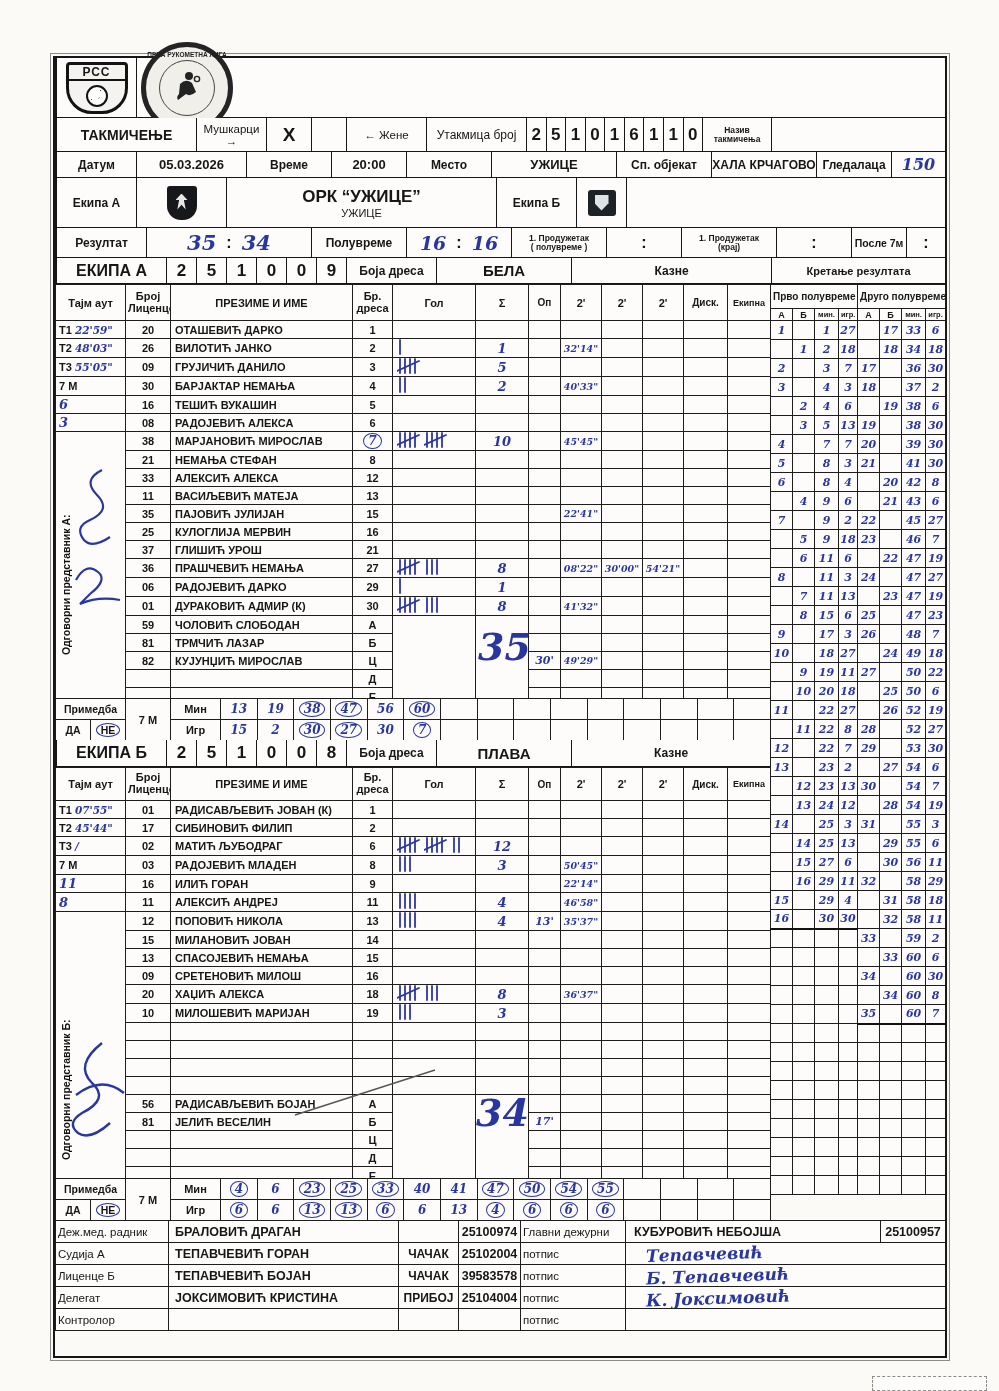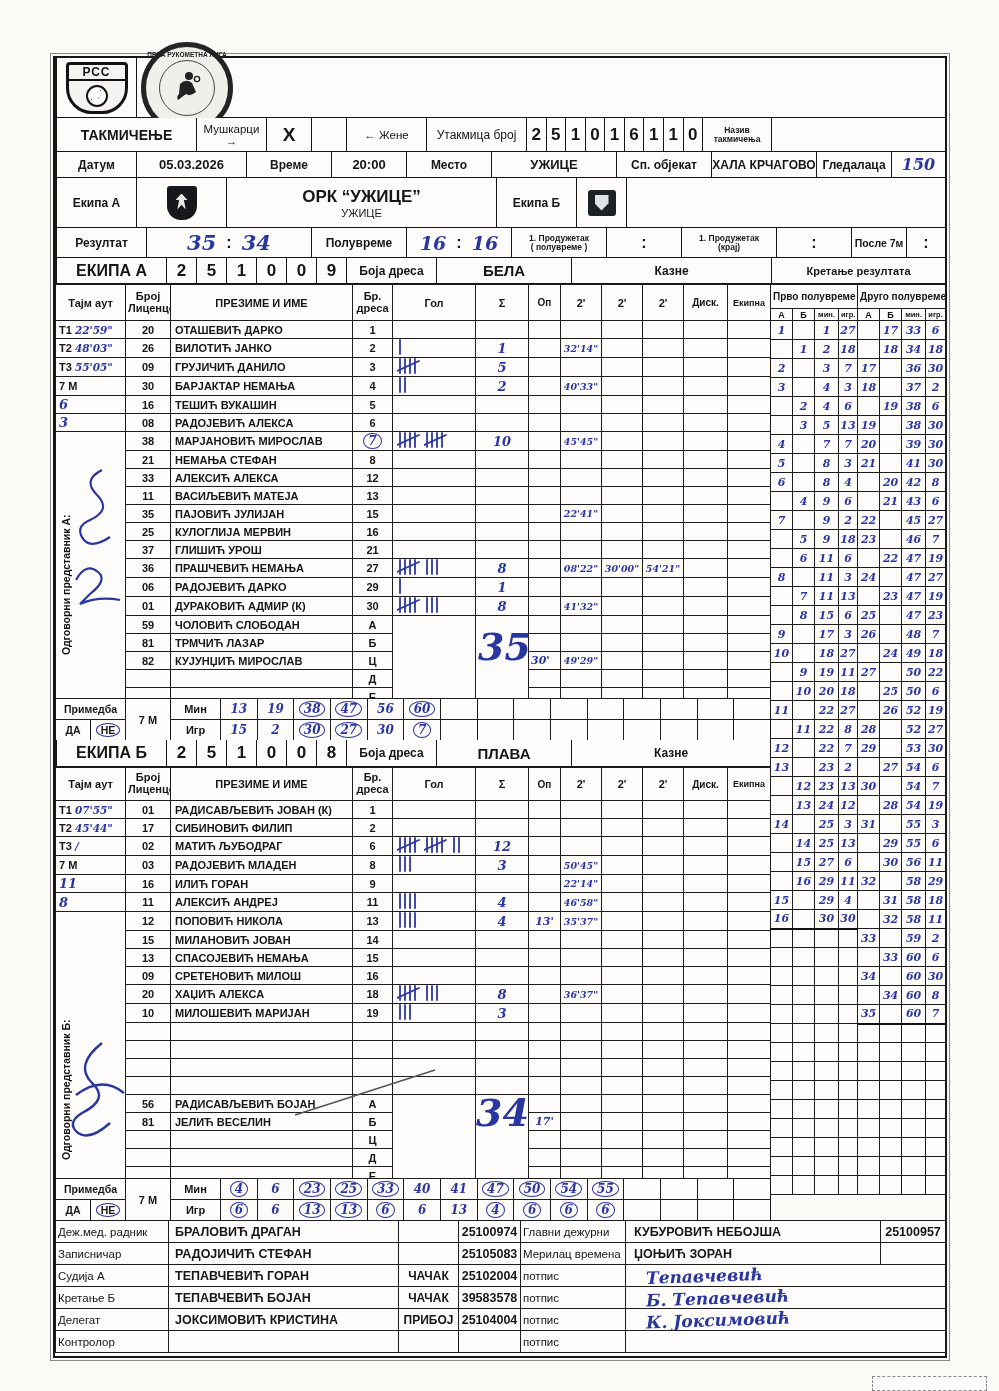--- a/index.html
+++ b/index.html
@@ -515,21 +515,21 @@
           <td class="hw" style="font-size:9.5px;text-align:center;"></td>
           <td class="hw" style="font-size:9.5px;text-align:center;"></td>
           <td class="hw" style="font-size:9.5px;text-align:center;"></td>
           <td></td>
           <td></td>
         </tr>
         <tr style="height:18px">
           <td class="num-td">82</td>
           <td class="name-td">КУЈУНЏИЋ МИРОСЛАВ</td>
           <td class="num-td">Ц</td>
-          <td class="hw hwsm" style="">30'</td>
+          <td class="hw hwsm" style="text-align:center;">30'</td>
           <td class="hw" style="font-size:9.5px;text-align:center;">49'29"</td>
           <td class="hw" style="font-size:9.5px;text-align:center;"></td>
           <td class="hw" style="font-size:9.5px;text-align:center;"></td>
           <td></td>
           <td></td>
         </tr>
         <tr style="height:18px">
           <td class="num-td"></td>
           <td class="name-td"></td>
           <td class="num-td">Д</td>
@@ -1597,38 +1597,29 @@
         <tr>
           <td style="font-size:11.5px;">Деж.мед. радник</td>
           <td class="lbl" style="padding-left:6px;font-size:12.5px;">БРАЛОВИЋ ДРАГАН</td>
           <td class="lbl" style="text-align:center;font-size:12px;"></td>
           <td class="lbl" style="text-align:center;font-size:12.5px;">25100974</td>
           <td style="font-size:11.5px;">Главни дежурни</td>
           <td class="lbl" style="padding-left:8px;font-size:12.5px;">КУБУРОВИЋ НЕБОЈША</td>
           <td class="lbl" style="text-align:center;font-size:12.5px;">25100957</td>
         </tr>
         <tr>
-          <td style="font-size:11.5px;">Записничар</td>
-          <td class="lbl" style="padding-left:6px;font-size:12.5px;">РАДОЈИЧИЋ СТЕФАН</td>
-          <td class="lbl" style="text-align:center;font-size:12px;"></td>
-          <td class="lbl" style="text-align:center;font-size:12.5px;">25105083</td>
-          <td style="font-size:11.5px;">Мерилац времена</td>
-          <td class="lbl" style="padding-left:8px;font-size:12.5px;">ЏОЊИЋ ЗОРАН</td>
-          <td class="lbl" style="text-align:center;font-size:12.5px;"></td>
-        </tr>
-        <tr>
           <td style="font-size:11.5px;">Судија А</td>
           <td class="lbl" style="padding-left:6px;font-size:12.5px;">ТЕПАВЧЕВИЋ ГОРАН</td>
           <td class="lbl" style="text-align:center;font-size:12px;">ЧАЧАК</td>
           <td class="lbl" style="text-align:center;font-size:12.5px;">25102004</td>
           <td style="font-size:11.5px;">потпис</td>
           <td colspan="2"><span class="sig" style="display:inline-block;margin-left:18px;">Тепавчевић</span></td>
         </tr>
         <tr>
-          <td style="font-size:11.5px;">Кретање Б</td>
+          <td style="font-size:11.5px;">Лиценце Б</td>
           <td class="lbl" style="padding-left:6px;font-size:12.5px;">ТЕПАВЧЕВИЋ БОЈАН</td>
           <td class="lbl" style="text-align:center;font-size:12px;">ЧАЧАК</td>
           <td class="lbl" style="text-align:center;font-size:12.5px;">39583578</td>
           <td style="font-size:11.5px;">потпис</td>
           <td colspan="2"><span class="sig" style="display:inline-block;margin-left:18px;">Б. Тепавчевић</span></td>
         </tr>
         <tr>
           <td style="font-size:11.5px;">Делегат</td>
           <td class="lbl" style="padding-left:6px;font-size:12.5px;">ЈОКСИМОВИЋ КРИСТИНА</td>
           <td class="lbl" style="text-align:center;font-size:12px;">ПРИБОЈ</td>

